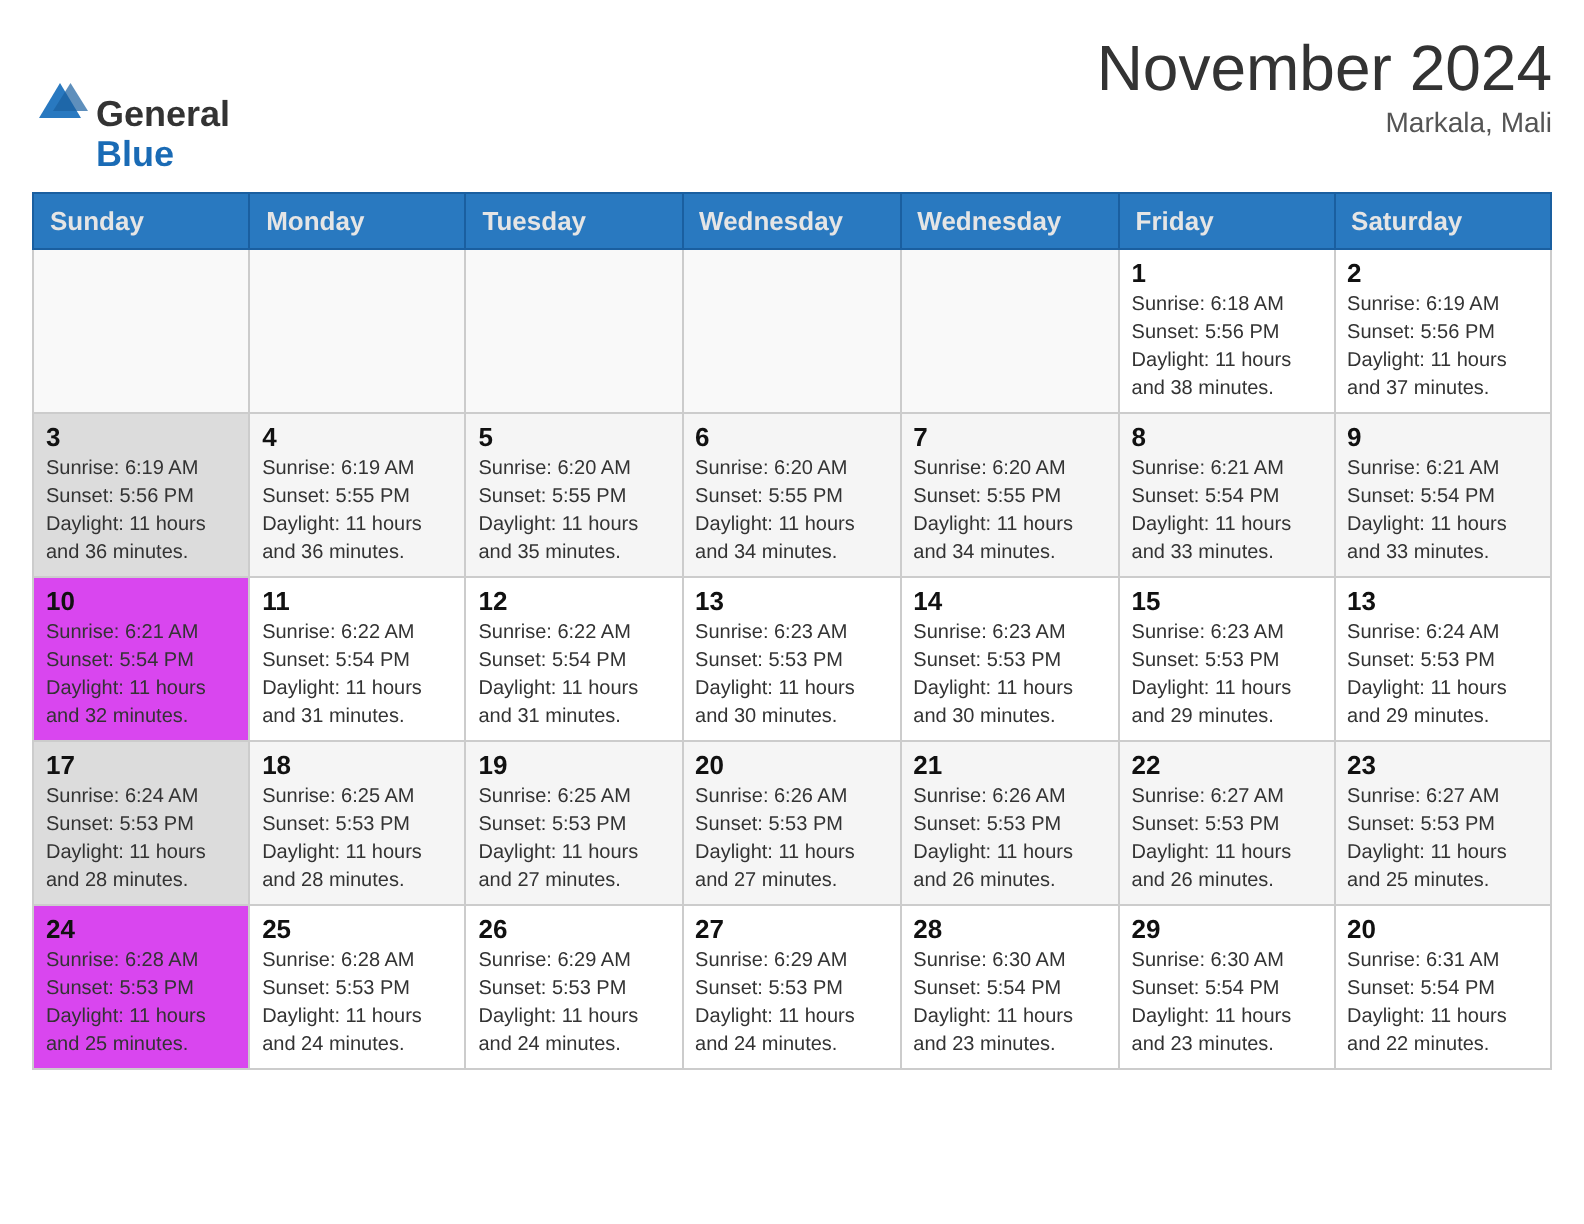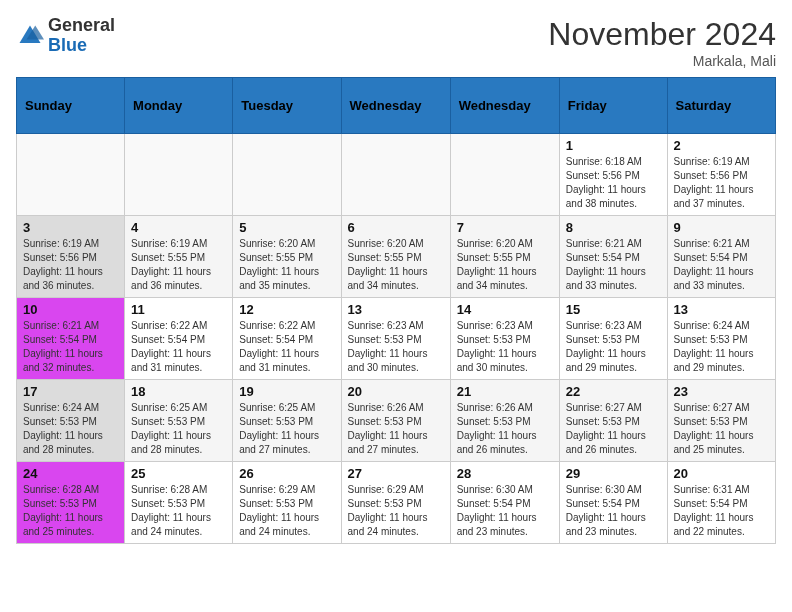--- a/index.html
+++ b/index.html
@@ -18,20 +18,21 @@
     }
     .logo {
       display: flex;
       align-items: center;
       gap: 4px;
     }
     .logo-text {
       display: flex;
       flex-direction: column;
       line-height: 1.1;
+      margin-top: 32px;
     }
     .logo-general {
       font-size: 18px;
       font-weight: bold;
       color: #333;
     }
     .logo-blue {
       font-size: 18px;
       font-weight: bold;
       color: #1a6bb5;
@@ -52,24 +53,24 @@
       font-size: 14px;
       color: #555;
     }
     .calendar {
       width: 100%;
       border-collapse: collapse;
       border: 1px solid #ccc;
     }
     .calendar th {
       background-color: #2979c0;
-      color: #000000;
+      color: #e5e5e5;
       font-size: 13px;
       font-weight: bold;
-      padding: 20px 8px;
+      padding: 6px 8px;
       text-align: left;
       border: 1px solid #1a5fa0;
     }
     .calendar td {
       vertical-align: top;
       padding: 4px 6px;
       border: 1px solid #ccc;
       width: 110px;
       min-height: 80px;
       font-size: 10.5px;

